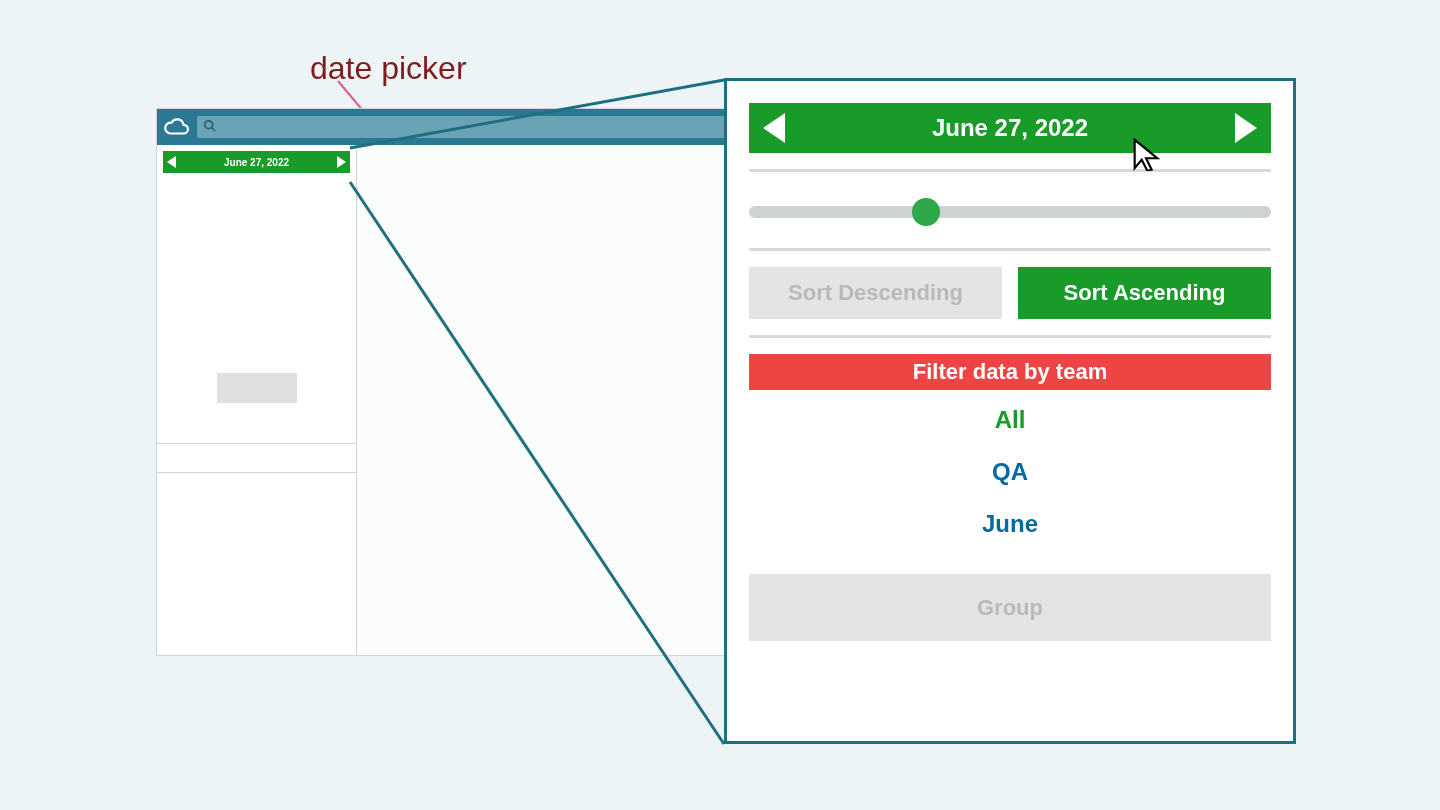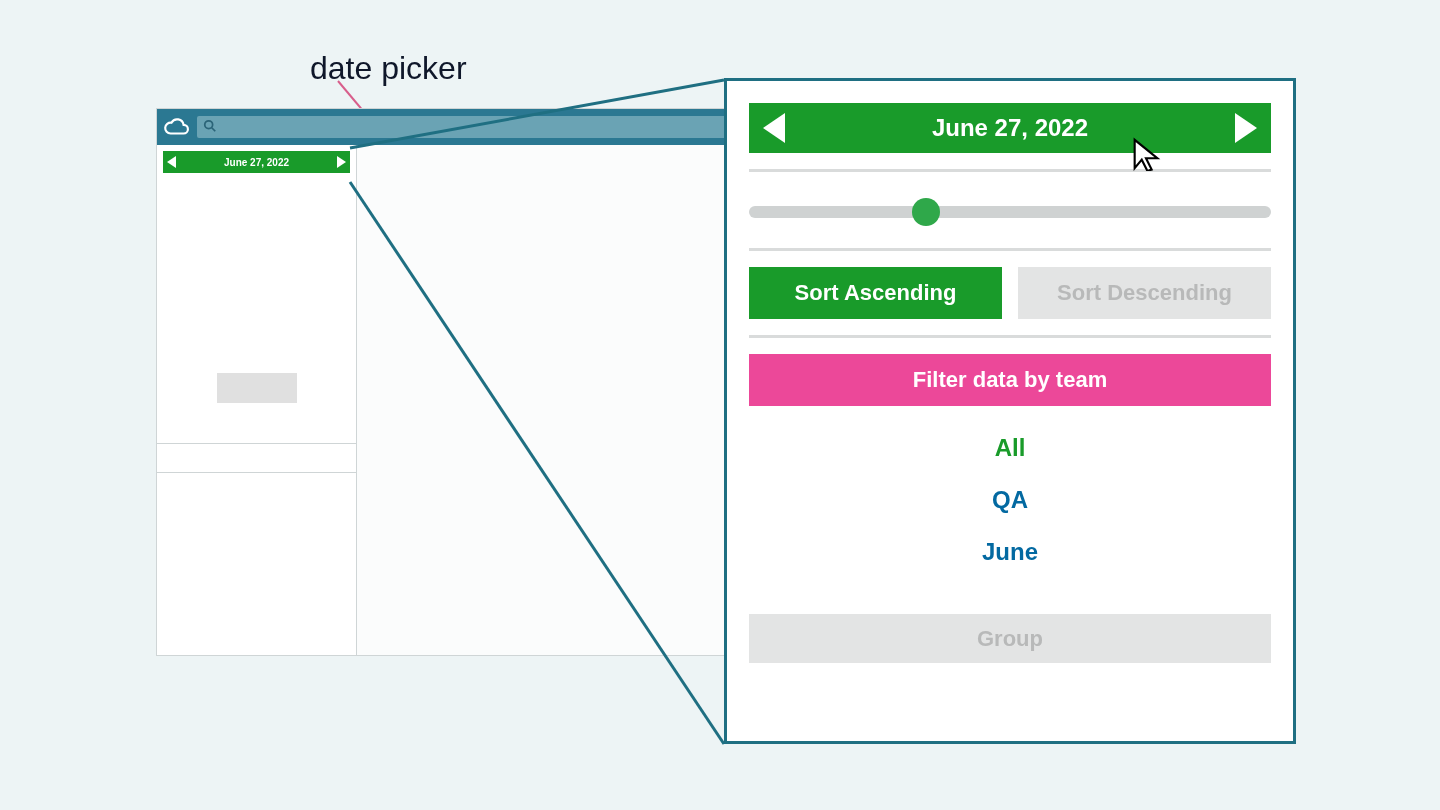--- a/index.html
+++ b/index.html
@@ -10,21 +10,21 @@
     font-family: Arial, Helvetica, sans-serif;
     position: relative;
     overflow: hidden;
   }
 
   
   .annotation-label {
     position: absolute;
     left: 310px;
     top: 50px;
-    color: #0f172a;
+    color: #7f1d1d;
     font-size: 32px;
   }
   .annotation-ellipse {
     position: absolute;
     left: 160px;
     top: 145px;
     width: 210px;
     height: 42px;
     border: 2px solid #d85e8b;
     border-radius: 50%/50%;
@@ -238,52 +238,52 @@
   .zp-sort-btn.active {
     background: #199b2a;
     color: #fff;
   }
   .zp-sort-btn.inactive {
     background: #e3e4e4;
     color: #b8b9b9;
   }
 
   .zp-filter-header {
-    background: #ec4899;
-    height: 52px;
+    background: #ef4444;
+    height: 36px;
     color: #fff;
     font-size: 22px;
     font-weight: bold;
     display: flex;
     align-items: center;
     justify-content: center;
   }
   .zp-filter-options {
     display: flex;
     flex-direction: column;
     align-items: center;
     gap: 24px;
-    padding: 28px 0;
+    padding: 16px 0;
   }
   .zp-filter-opt {
     font-size: 24px;
     font-weight: bold;
     color: #0369a1;
     cursor: pointer;
   }
   .zp-filter-opt.active { color: #199b2a; }
 
   .zp-bottom {
     display: flex;
     gap: 16px;
     margin-top: 20px;
   }
   .zp-bottom-btn {
     flex: 1;
-    height: 49px;
+    height: 67px;
     background: #e3e4e4;
     color: #b8b9b9;
     font-size: 22px;
     font-weight: bold;
     display: flex;
     align-items: center;
     justify-content: center;
     cursor: pointer;
   }
 </style>
@@ -361,22 +361,22 @@
 
   <div class="zp-hr"></div>
 
   <div class="zp-slider">
     <div class="thumb" style="left: 34%;"></div>
   </div>
 
   <div class="zp-hr thin"></div>
 
   <div class="zp-sort-row">
+    <div class="zp-sort-btn inactive">Sort Descending</div>
     <div class="zp-sort-btn active">Sort Ascending</div>
-    <div class="zp-sort-btn inactive">Sort Descending</div>
   </div>
 
   <div class="zp-hr thin"></div>
 
   <div class="zp-filter-header">Filter data by team</div>
 
   <div class="zp-filter-options">
     <div class="zp-filter-opt active">All</div>
     <div class="zp-filter-opt">QA</div>
     <div class="zp-filter-opt">June</div>

